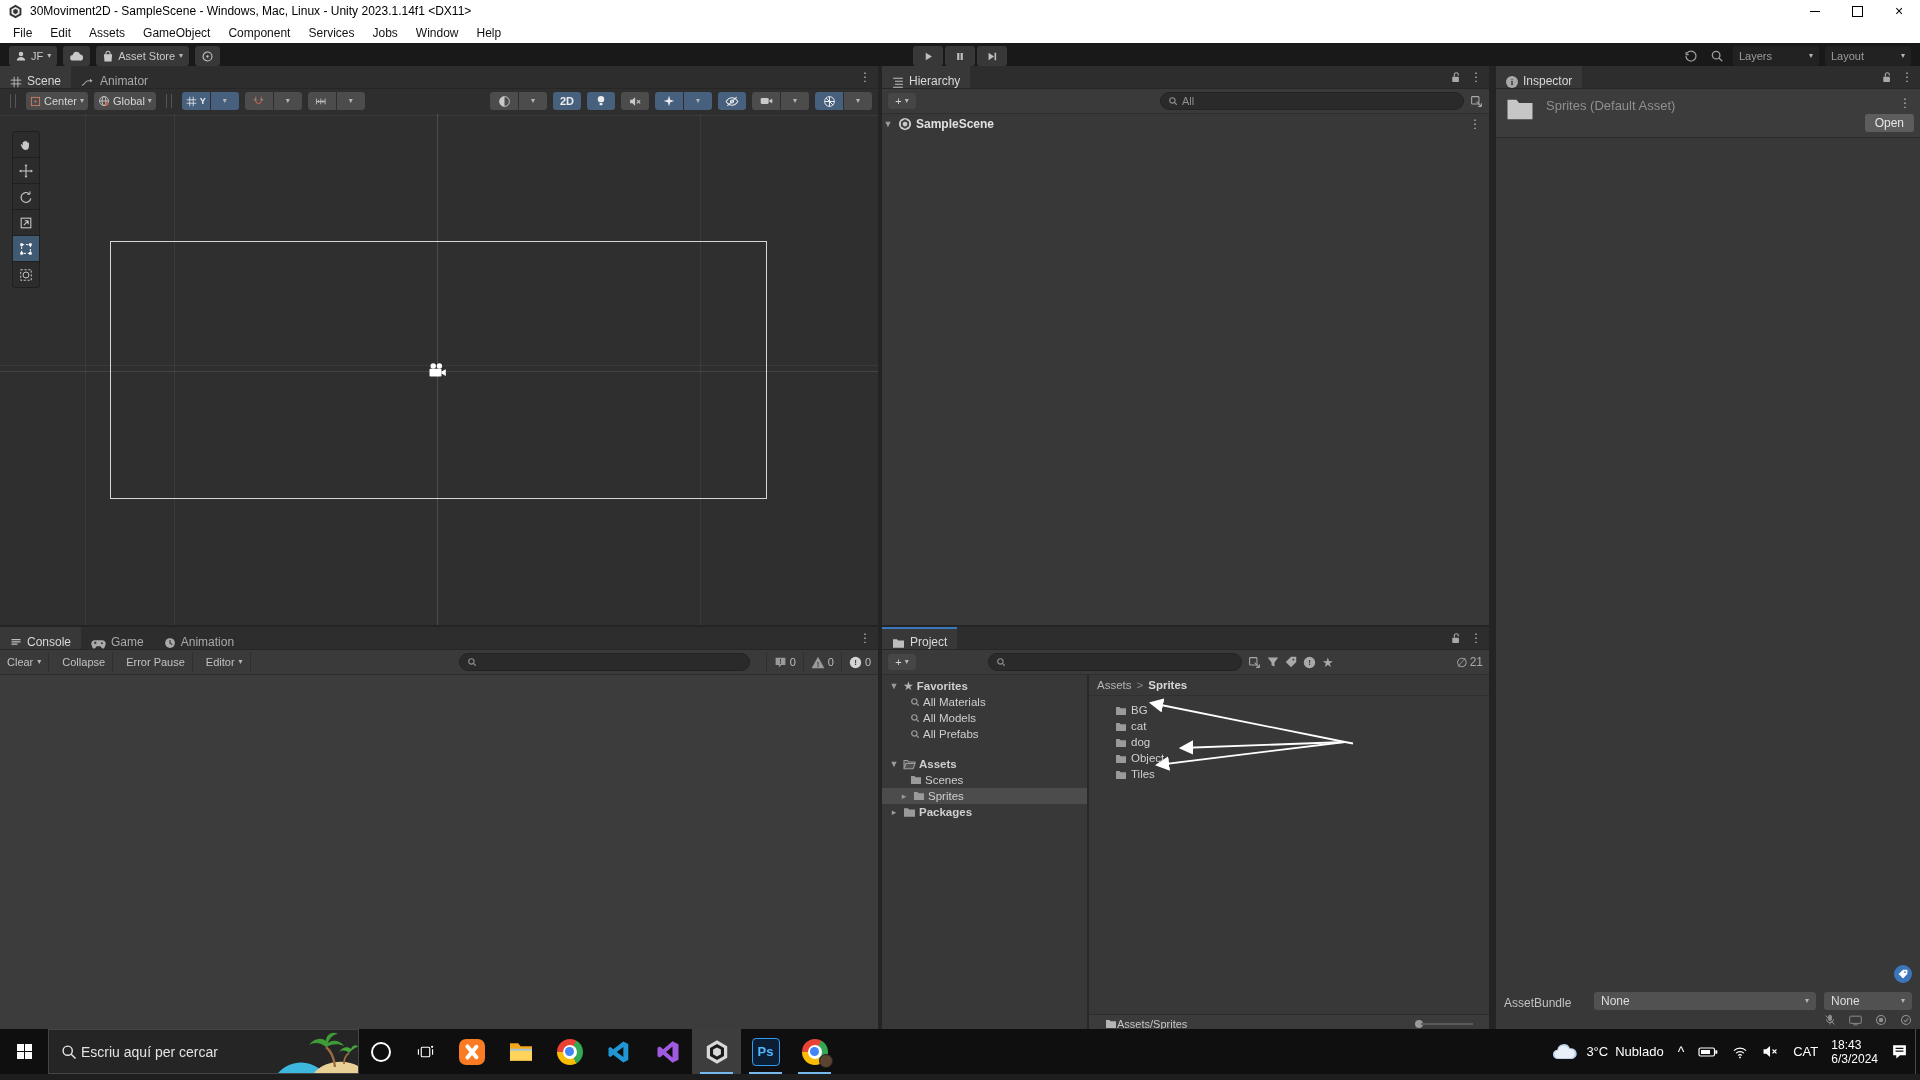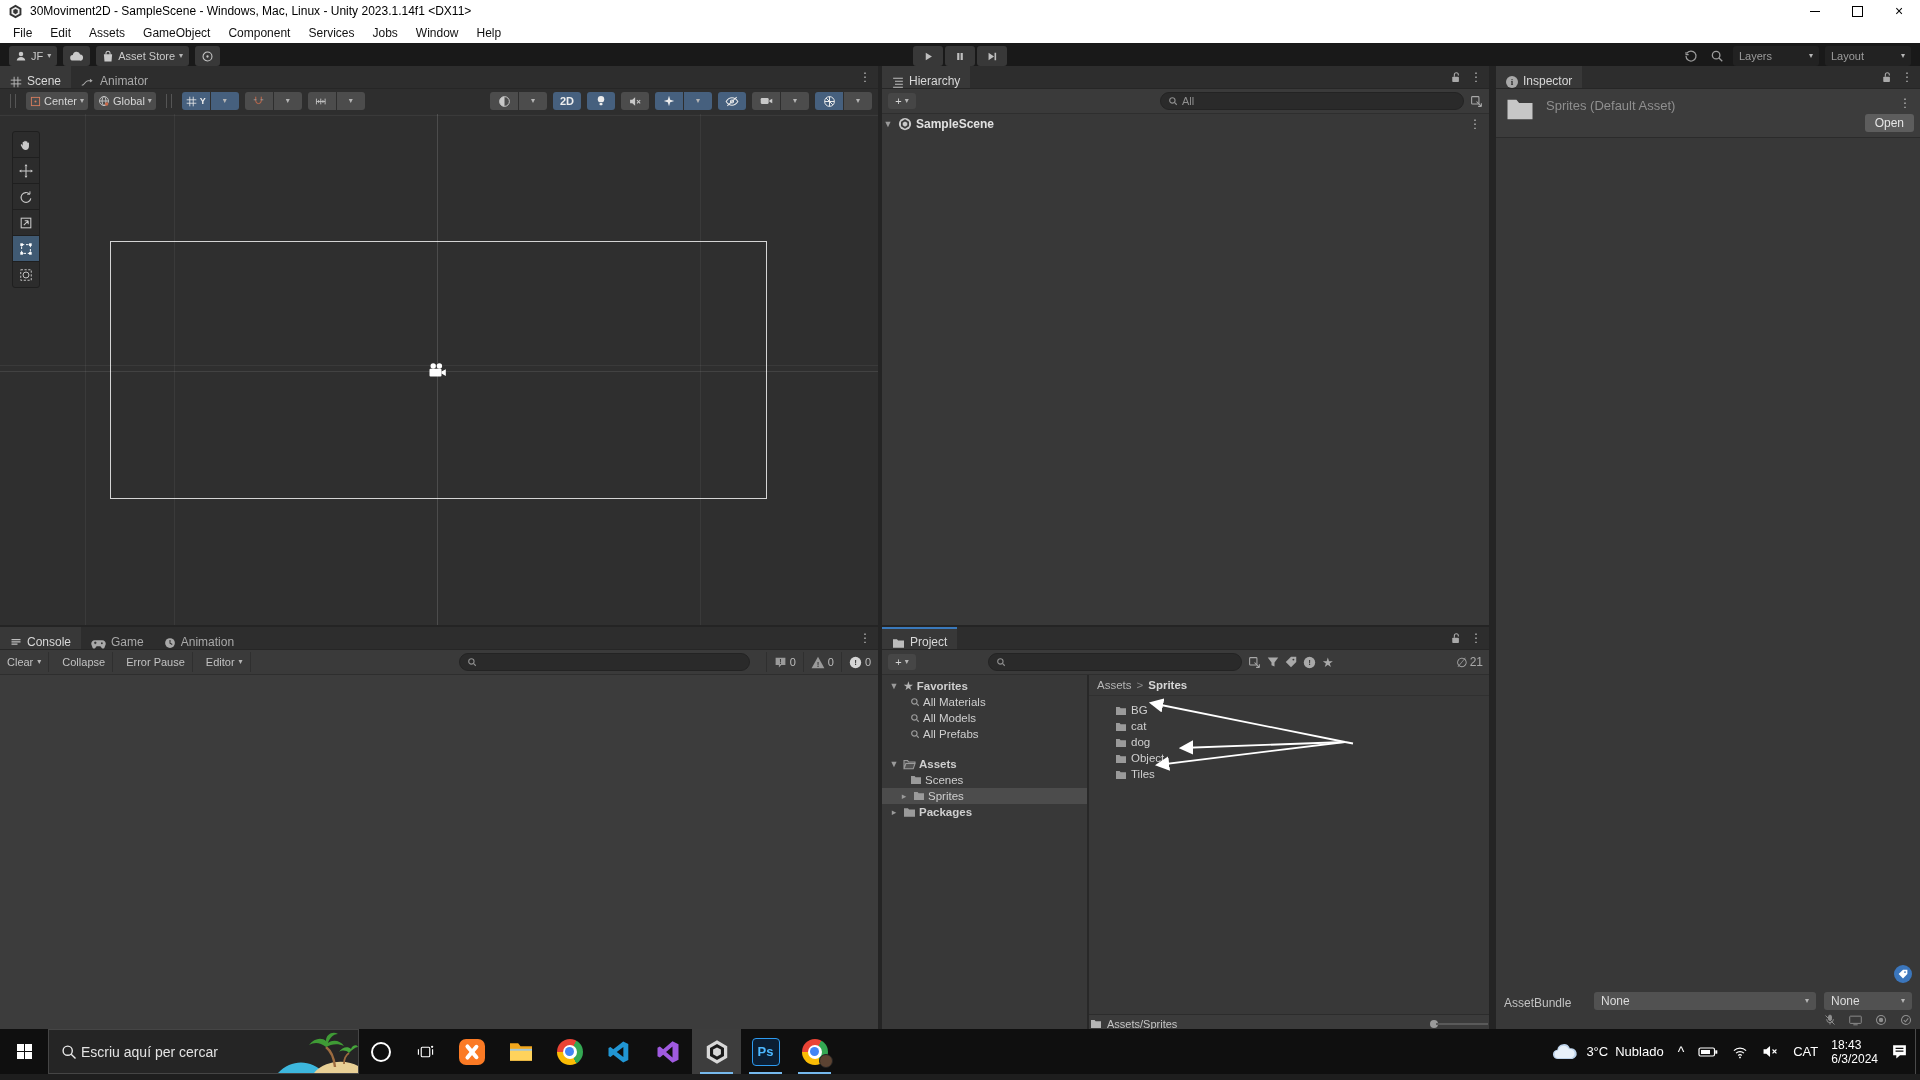--- a/index.html
+++ b/index.html
@@ -77,21 +77,21 @@
   #projTree{width:205px;border-right:2px solid #282828;padding-top:3px;background:#383838}
   .prow{height:16px;display:flex;align-items:center;gap:3px;font-size:11.5px;color:#cfcfcf;padding-left:6px}
   .prow.ind{padding-left:28px}
   .prow.sel{background:#4c4c4c}
   .bold{font-weight:bold}
   #projFiles{flex:1;position:relative;background:#383838}
   #crumbs{height:20px;display:flex;align-items:center;gap:5px;padding-left:8px;color:#b5b5b5;font-size:11.5px;border-bottom:1px solid #303030}
   .frow{height:16px;display:flex;align-items:flex-end;gap:4px;padding-left:26px;font-size:11.5px;color:#cfcfcf}
   #annot{position:absolute;left:0;top:0;pointer-events:none}
   #projFooter{position:absolute;left:0;right:0;bottom:0;height:17px;background:#3b3b3b;border-top:1px solid #2c2c2c;
-              display:flex;align-items:center;gap:5px;padding:0 1px;font-size:11px;color:#c5c5c5}
+              display:flex;align-items:center;padding:0 16px;font-size:11px;color:#c5c5c5}
   #zoomSlider{margin-left:auto;display:flex;align-items:center;width:58px}
   #zoomSlider .track{height:2px;background:#5a5a5a;flex:1}
   #zoomSlider .knob{width:8px;height:8px;border-radius:50%;background:#9a9a9a;margin-right:-2px}
   
   #inspPanel{left:1496px;top:0;width:424px;height:963px}
   #inspHead{height:48px;background:#3c3c3c;border-bottom:1px solid #2b2b2b;position:relative}
   #openBtn{position:absolute;right:6px;bottom:5px;background:#5d5d5d;color:#e6e6e6;border-radius:3px;
            height:18px;padding:0 10px;display:flex;align-items:center;font-size:12px}
   #inspBottom{position:absolute;left:0;right:0;bottom:19px}
   .albar{height:20px;background:#3c3c3c;border-top:1px solid #2b2b2b;border-bottom:1px solid #2b2b2b;

